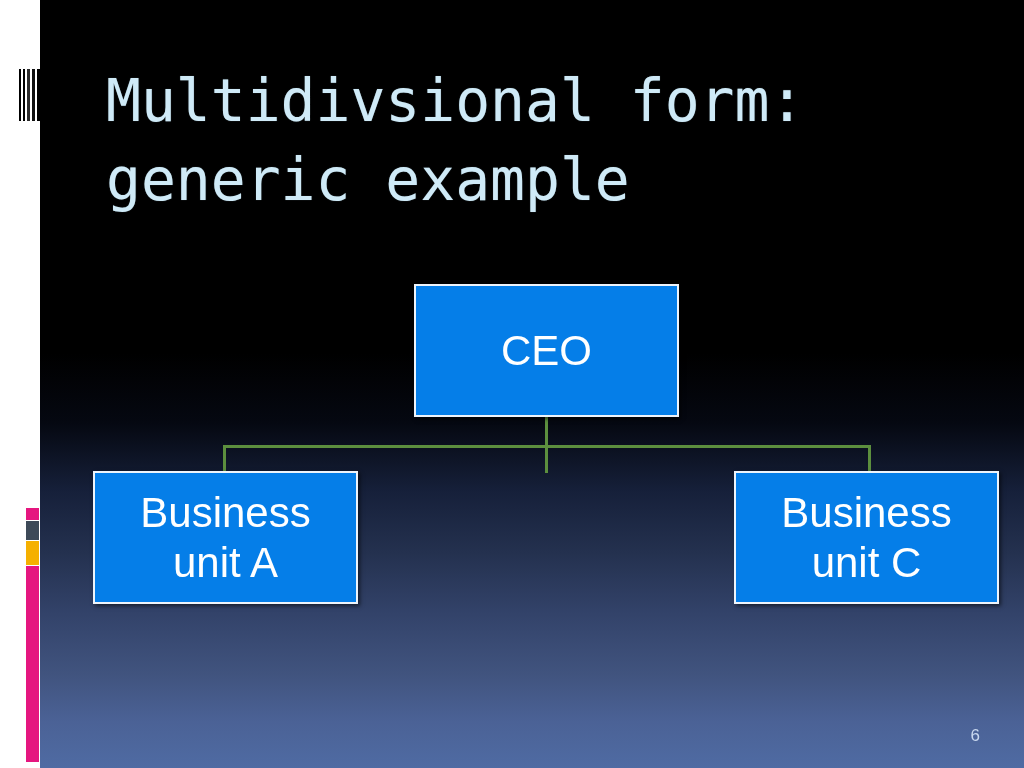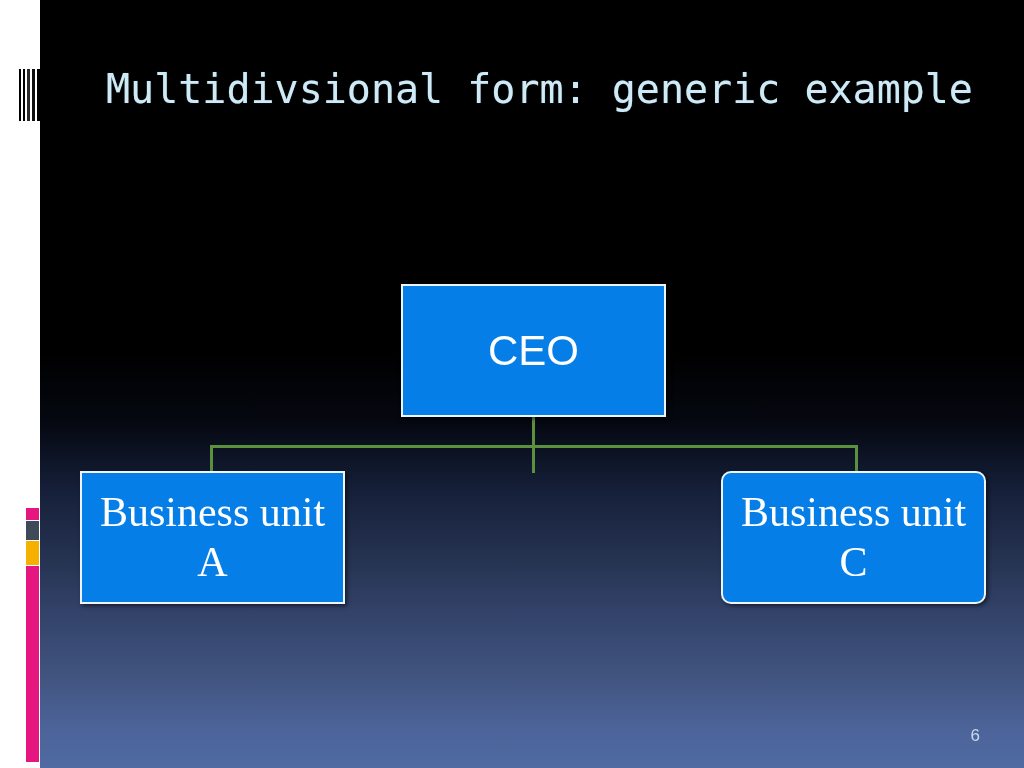--- a/index.html
+++ b/index.html
@@ -67,29 +67,29 @@
   .seg-magenta{ top: 566px;  height: 196px; background: #e5167f; }
 
   
   .title {
     position: absolute;
     left: 106px;
     top: 62px;
     width: 880px;
     color: #cfeaf7;
     font-family: "DejaVu Sans Mono", "Liberation Mono", monospace;
-    font-size: 40px;
+    font-size: 58px;
     line-height: 1.36;
     letter-spacing: 0px;
     white-space: pre-wrap;
     text-shadow: 0 0 1px rgba(180,225,245,0.45);
   }
 
   
-  .chart { position: absolute; left: 4px; top: 0; width: 904px; height: 768px; }
+  .chart { position: absolute; left: 17px; top: 0; width: 904px; height: 768px; }
 
   .node {
     position: absolute;
     box-sizing: border-box;
     background: #057ee8;
     border: 2px solid #eef4fb;
     color: #ffffff;
     display: flex;
     align-items: center;
     justify-content: center;
@@ -99,25 +99,24 @@
     box-shadow: 2px 2px 4px rgba(0,0,0,0.55);
   }
   .node-ceo {
     left: 397px; top: 284px; width: 265px; height: 133px;
     font-size: 42px;
   }
   .node-bu {
     top: 471px; width: 265px; height: 133px;
     font-size: 42px;
     padding: 0 14px;
-    font-family: Liberation Serif, serif;
   }
   .bu-a { left: 76px; }
   .bu-b { left: 397px; }
-  .bu-c { left: 717px; border-radius: 10px; }
+  .bu-c { left: 717px; }
 
   .connector { position: absolute; background: #5c8f3e; }
   .conn-v-top   { left: 528px; top: 417px; width: 3px; height: 30px; }
   .conn-h       { left: 206px; top: 445px; width: 648px; height: 3px; }
   .conn-v-a     { left: 206px; top: 445px; width: 3px; height: 28px; }
   .conn-v-b     { left: 528px; top: 445px; width: 3px; height: 28px; }
   .conn-v-c     { left: 851px; top: 445px; width: 3px; height: 28px; }
 
   
   .page-number {

